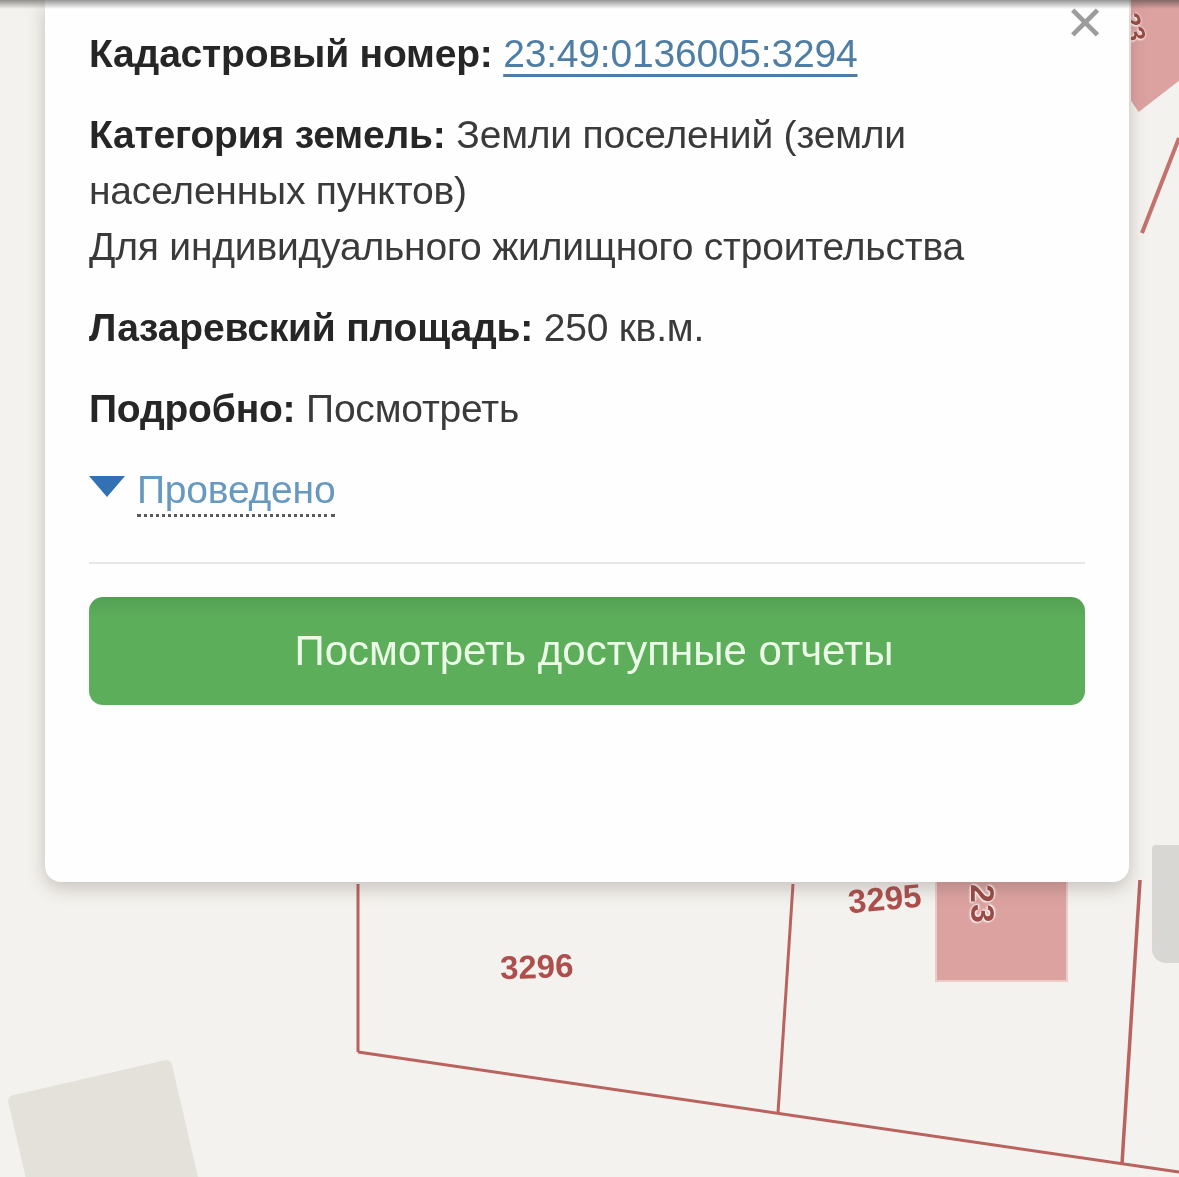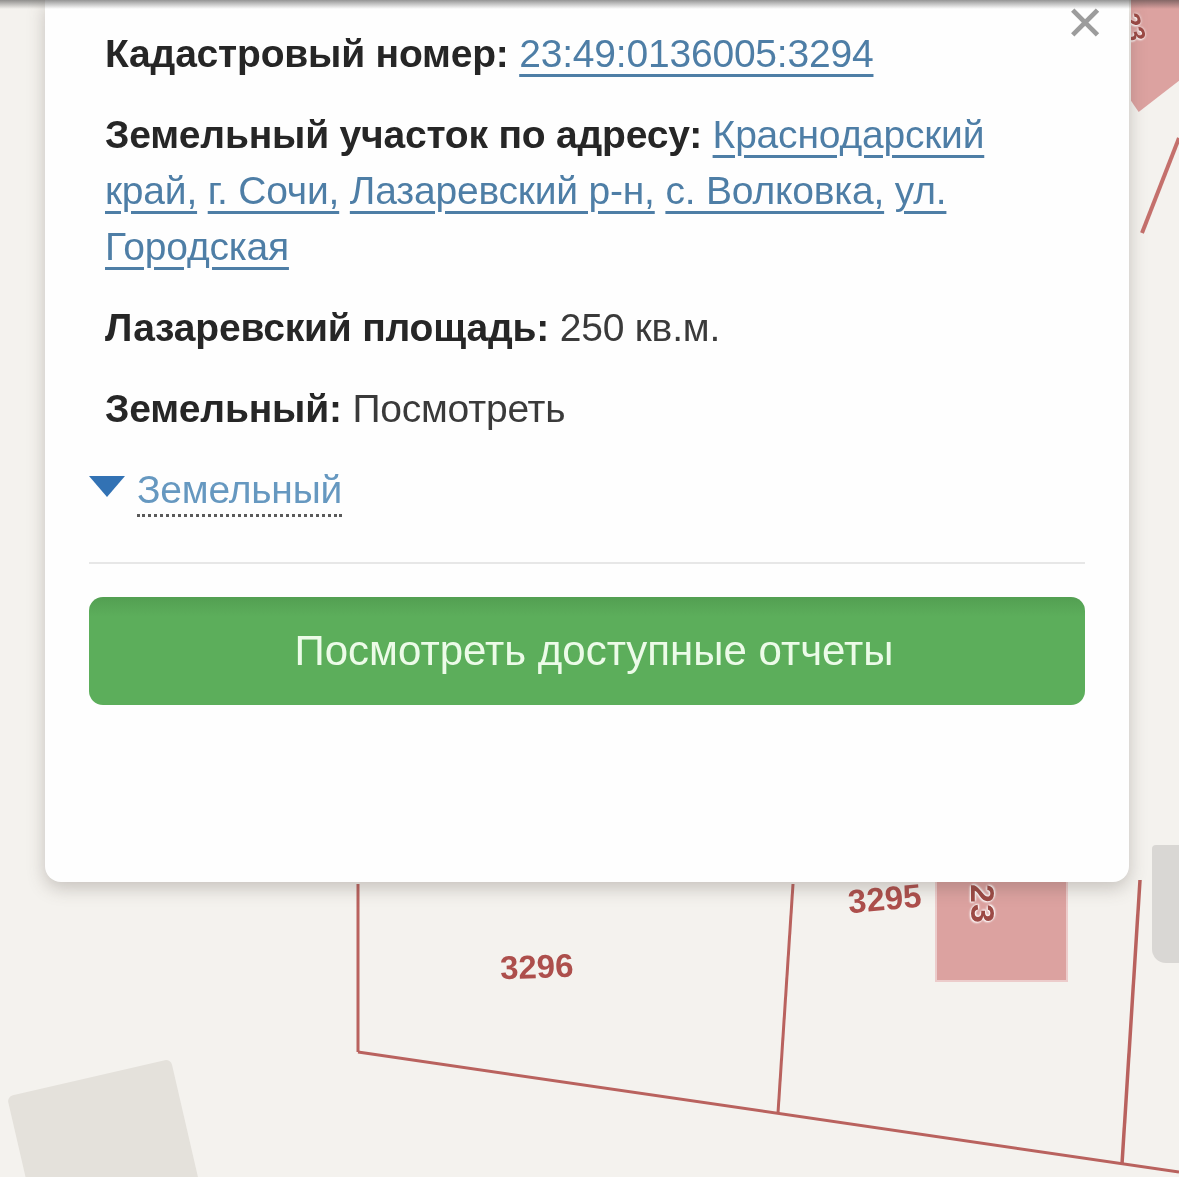--- a/index.html
+++ b/index.html
@@ -51,21 +51,21 @@
   }
 
   
   .popup{
     position:absolute;left:45px;top:0;width:1084px;height:882px;
     background:#fefefe;border-radius:0 0 16px 16px;
     box-shadow:0 6px 18px rgba(80,70,60,.28);
     box-sizing:border-box;padding:26px 44px 0 44px;
     font-size:39px;line-height:56px;letter-spacing:-0.2px;color:#3a3a3a;
   }
-  .popup p{margin:0 0 25px 16px;}
+  .popup p{margin:0 0 25px 0;}
   .lbl{font-weight:bold;color:#262626;}
   a.lnk{
     color:#4e7ea6;text-decoration:underline;
     text-decoration-thickness:3px;text-underline-offset:7px;cursor:pointer;
   }
   .addr-links a{
     color:#4e7ea6;text-decoration:underline;
     text-decoration-thickness:3px;text-underline-offset:7px;cursor:pointer;
   }
   .close-btn{
@@ -125,28 +125,28 @@
     <div class="building"></div>
     <div class="gray-control"></div>
   </div>
 
   <div class="popup">
 
     <div class="close-btn">✕</div>
 
     <p><span class="lbl">Кадастровый номер:</span> <a class="lnk">23:49:0136005:3294</a></p>
 
+    <p><span class="lbl">Категория земель:</span> <span>Земли поселений (земли населенных пунктов)</span><br><span>Для индивидуального жилищного строительства</span></p>
 
-    <p><span class="lbl">Земельный участок по адресу:</span> <span class="addr-links"><a>Краснодарский край,</a> <a>г. Сочи,</a> <a>Лазаревский р-н,</a> <a>с. Волковка,</a> <a>ул. Городская</a></span></p>
 
     <p><span class="lbl">Лазаревский площадь:</span> <span>250 кв.м.</span></p>
 
-    <p><span class="lbl">Земельный:</span> <span>Посмотреть</span></p>
+    <p><span class="lbl">Подробно:</span> <span>Посмотреть</span></p>
 
-    <div class="details-row"><span class="tri"></span><a class="details-link">Земельный</a></div>
+    <div class="details-row"><span class="tri"></span><a class="details-link">Проведено</a></div>
 
     <div class="divider"></div>
 
     <button class="reports-btn">Посмотреть доступные отчеты</button>
   </div>
 
   <div class="top-shade"></div>
 </div>
 
 </body></html>

